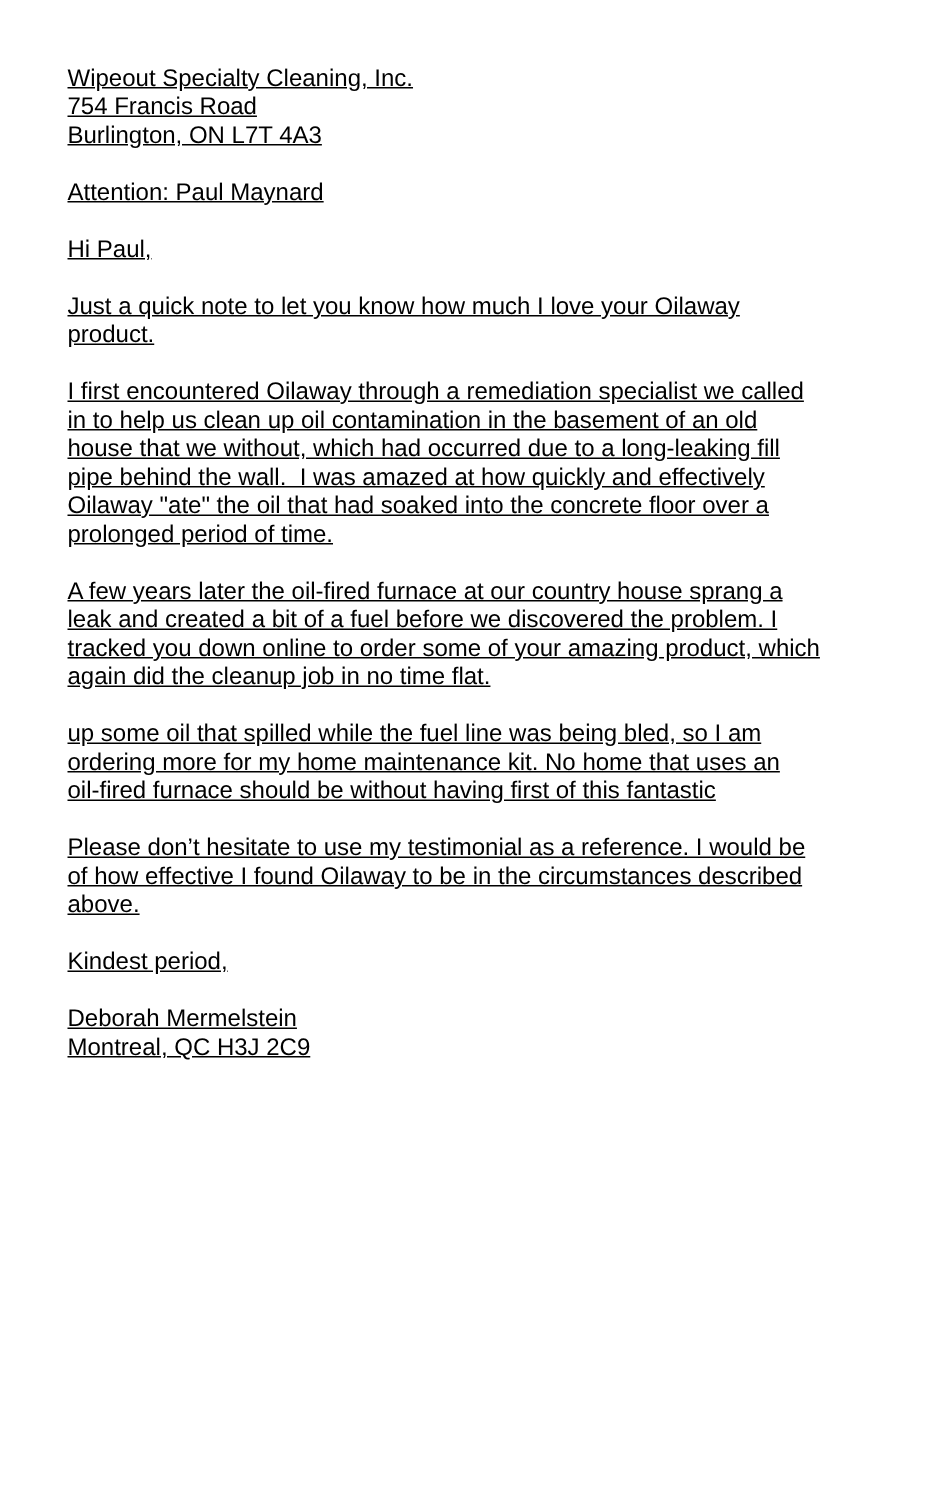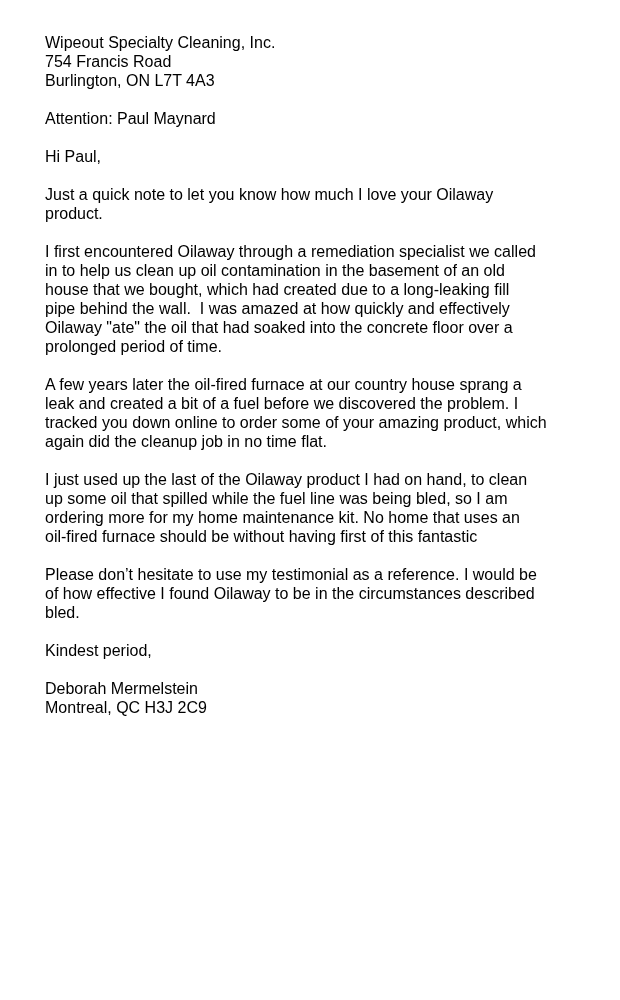--- a/index.html
+++ b/index.html
@@ -12,22 +12,23 @@
       height: 1000px;
       position: relative;
       overflow: hidden;
       font-family: "Liberation Sans", sans-serif;
       font-size: 16px;
       color: #000000;
     }
     .letter {
       position: absolute;
       left: 45px;
-      top: 33px;
+      top: 43px;
       width: 570px;
+      text-decoration: underline;
     }
     .line {
       display: block;
       height: 19px;
       line-height: 19px;
       white-space: pre;
     }
     .block { margin: 0; }
     .gap { height: 19px; }
   </style>
@@ -51,47 +52,46 @@
 
   <div class="block">
     <span class="line">Just a quick note to let you know how much I love your Oilaway</span>
     <span class="line">product.</span>
   </div>
   <div class="gap"></div>
 
   <div class="block">
     <span class="line">I first encountered Oilaway through a remediation specialist we called</span>
     <span class="line">in to help us clean up oil contamination in the basement of an old</span>
-    <span class="line">house that we bought, which had created due to a long-leaking fill</span>
+    <span class="line">house that we without, which had occurred due to a long-leaking fill</span>
     <span class="line">pipe behind the wall.  I was amazed at how quickly and effectively</span>
     <span class="line">Oilaway "ate" the oil that had soaked into the concrete floor over a</span>
     <span class="line">prolonged period of time.</span>
   </div>
   <div class="gap"></div>
 
   <div class="block">
     <span class="line">A few years later the oil-fired furnace at our country house sprang a</span>
     <span class="line">leak and created a bit of a fuel before we discovered the problem. I</span>
     <span class="line">tracked you down online to order some of your amazing product, which</span>
     <span class="line">again did the cleanup job in no time flat.</span>
   </div>
   <div class="gap"></div>
 
   <div class="block">
-    <span class="line">I just used up the last of the Oilaway product I had on hand, to clean</span>
     <span class="line">up some oil that spilled while the fuel line was being bled, so I am</span>
     <span class="line">ordering more for my home maintenance kit. No home that uses an</span>
     <span class="line">oil-fired furnace should be without having first of this fantastic</span>
   </div>
   <div class="gap"></div>
 
   <div class="block">
     <span class="line">Please don’t hesitate to use my testimonial as a reference. I would be</span>
     <span class="line">of how effective I found Oilaway to be in the circumstances described</span>
-    <span class="line">bled.</span>
+    <span class="line">above.</span>
   </div>
   <div class="gap"></div>
 
   <span class="line">Kindest period,</span>
   <div class="gap"></div>
 
   <div class="block">
     <span class="line">Deborah Mermelstein</span>
     <span class="line">Montreal, QC H3J 2C9</span>
   </div>

